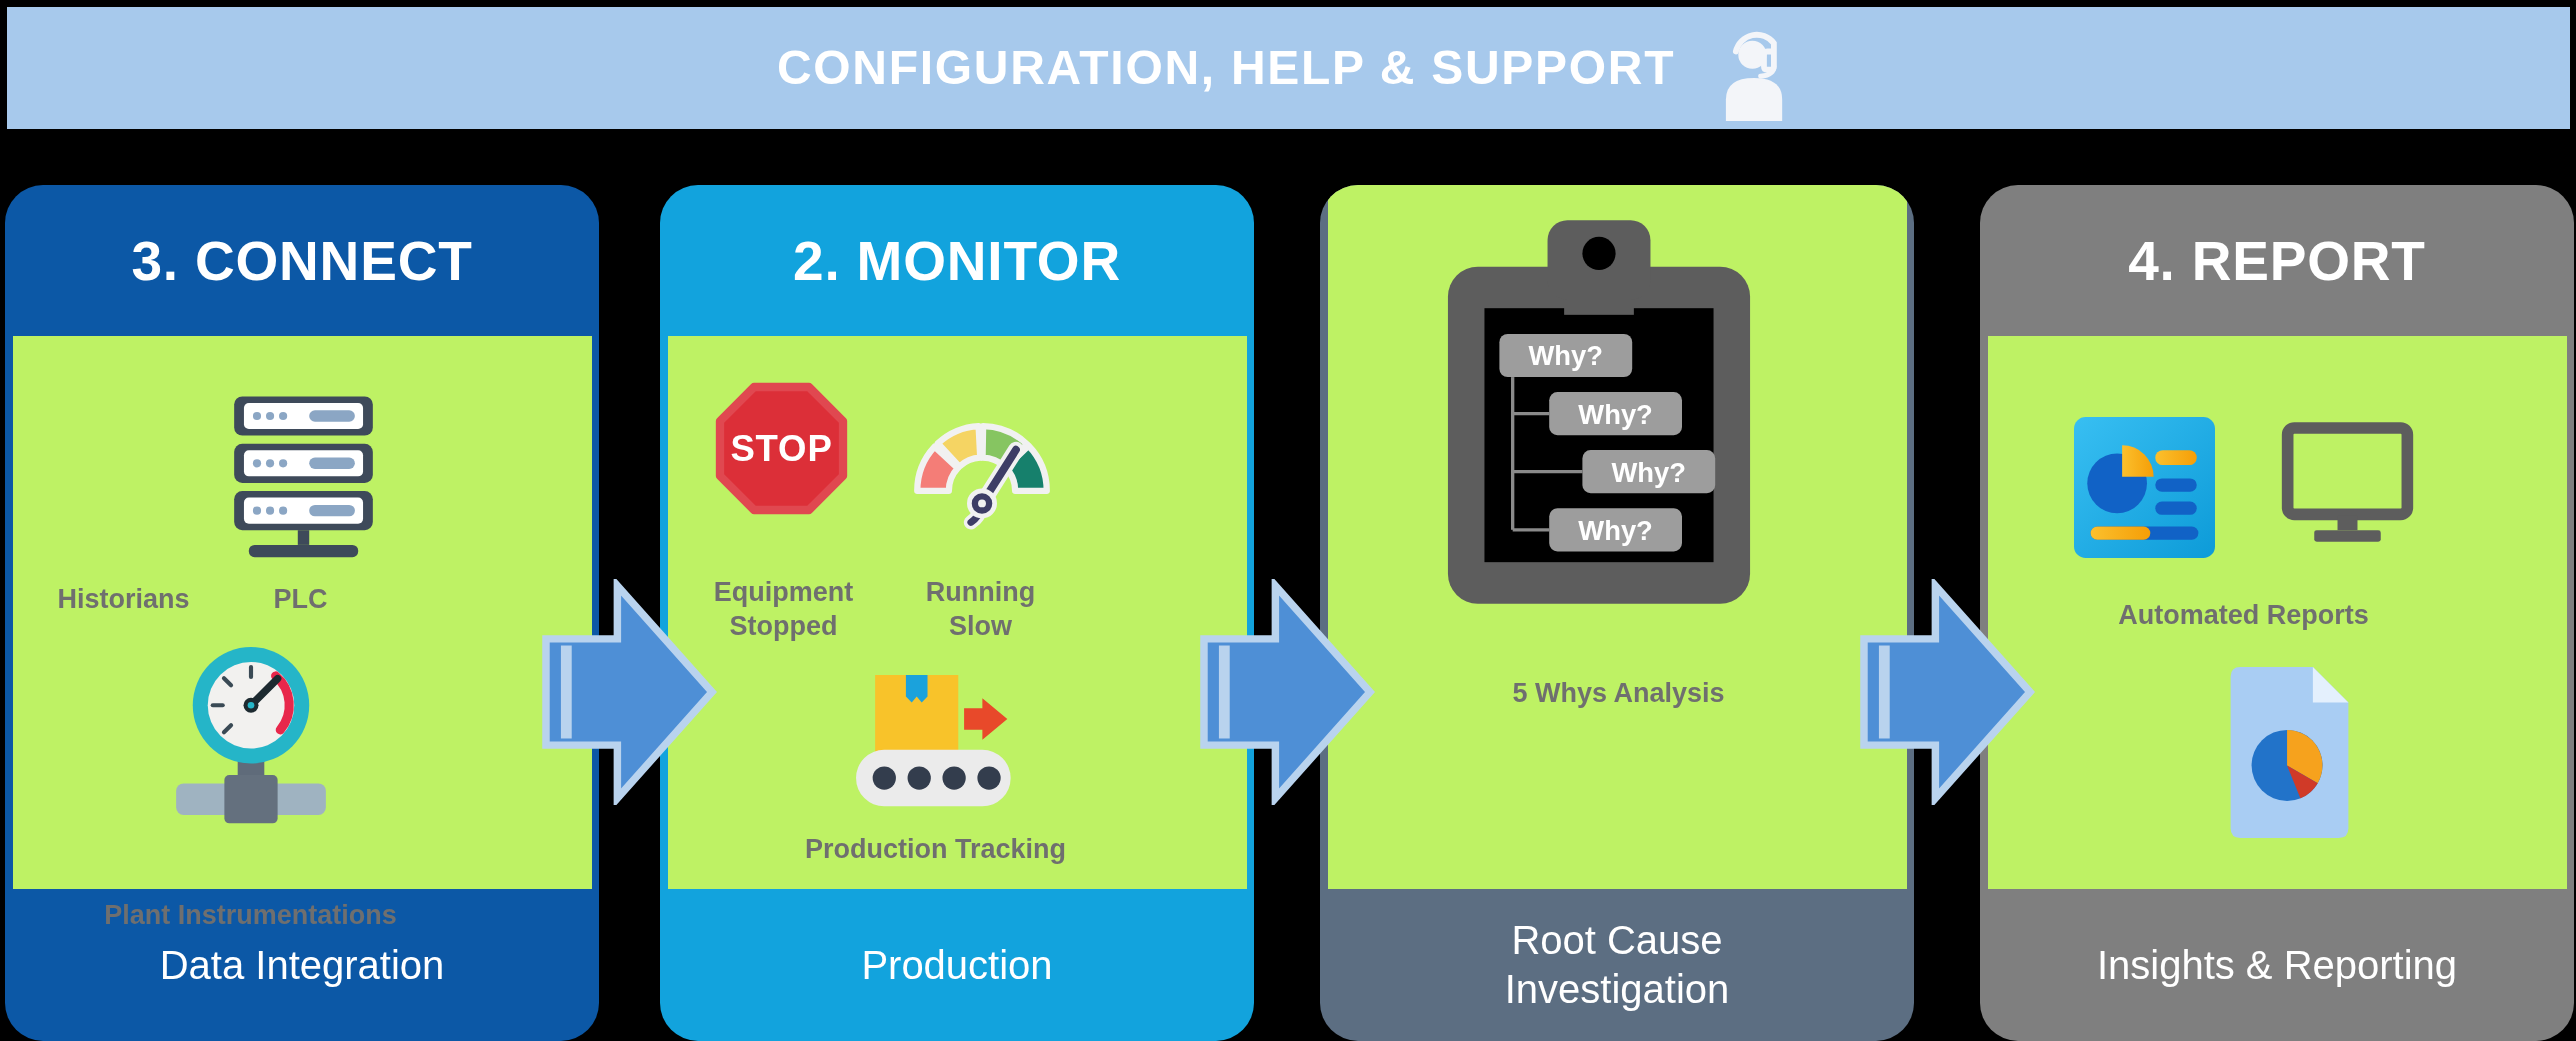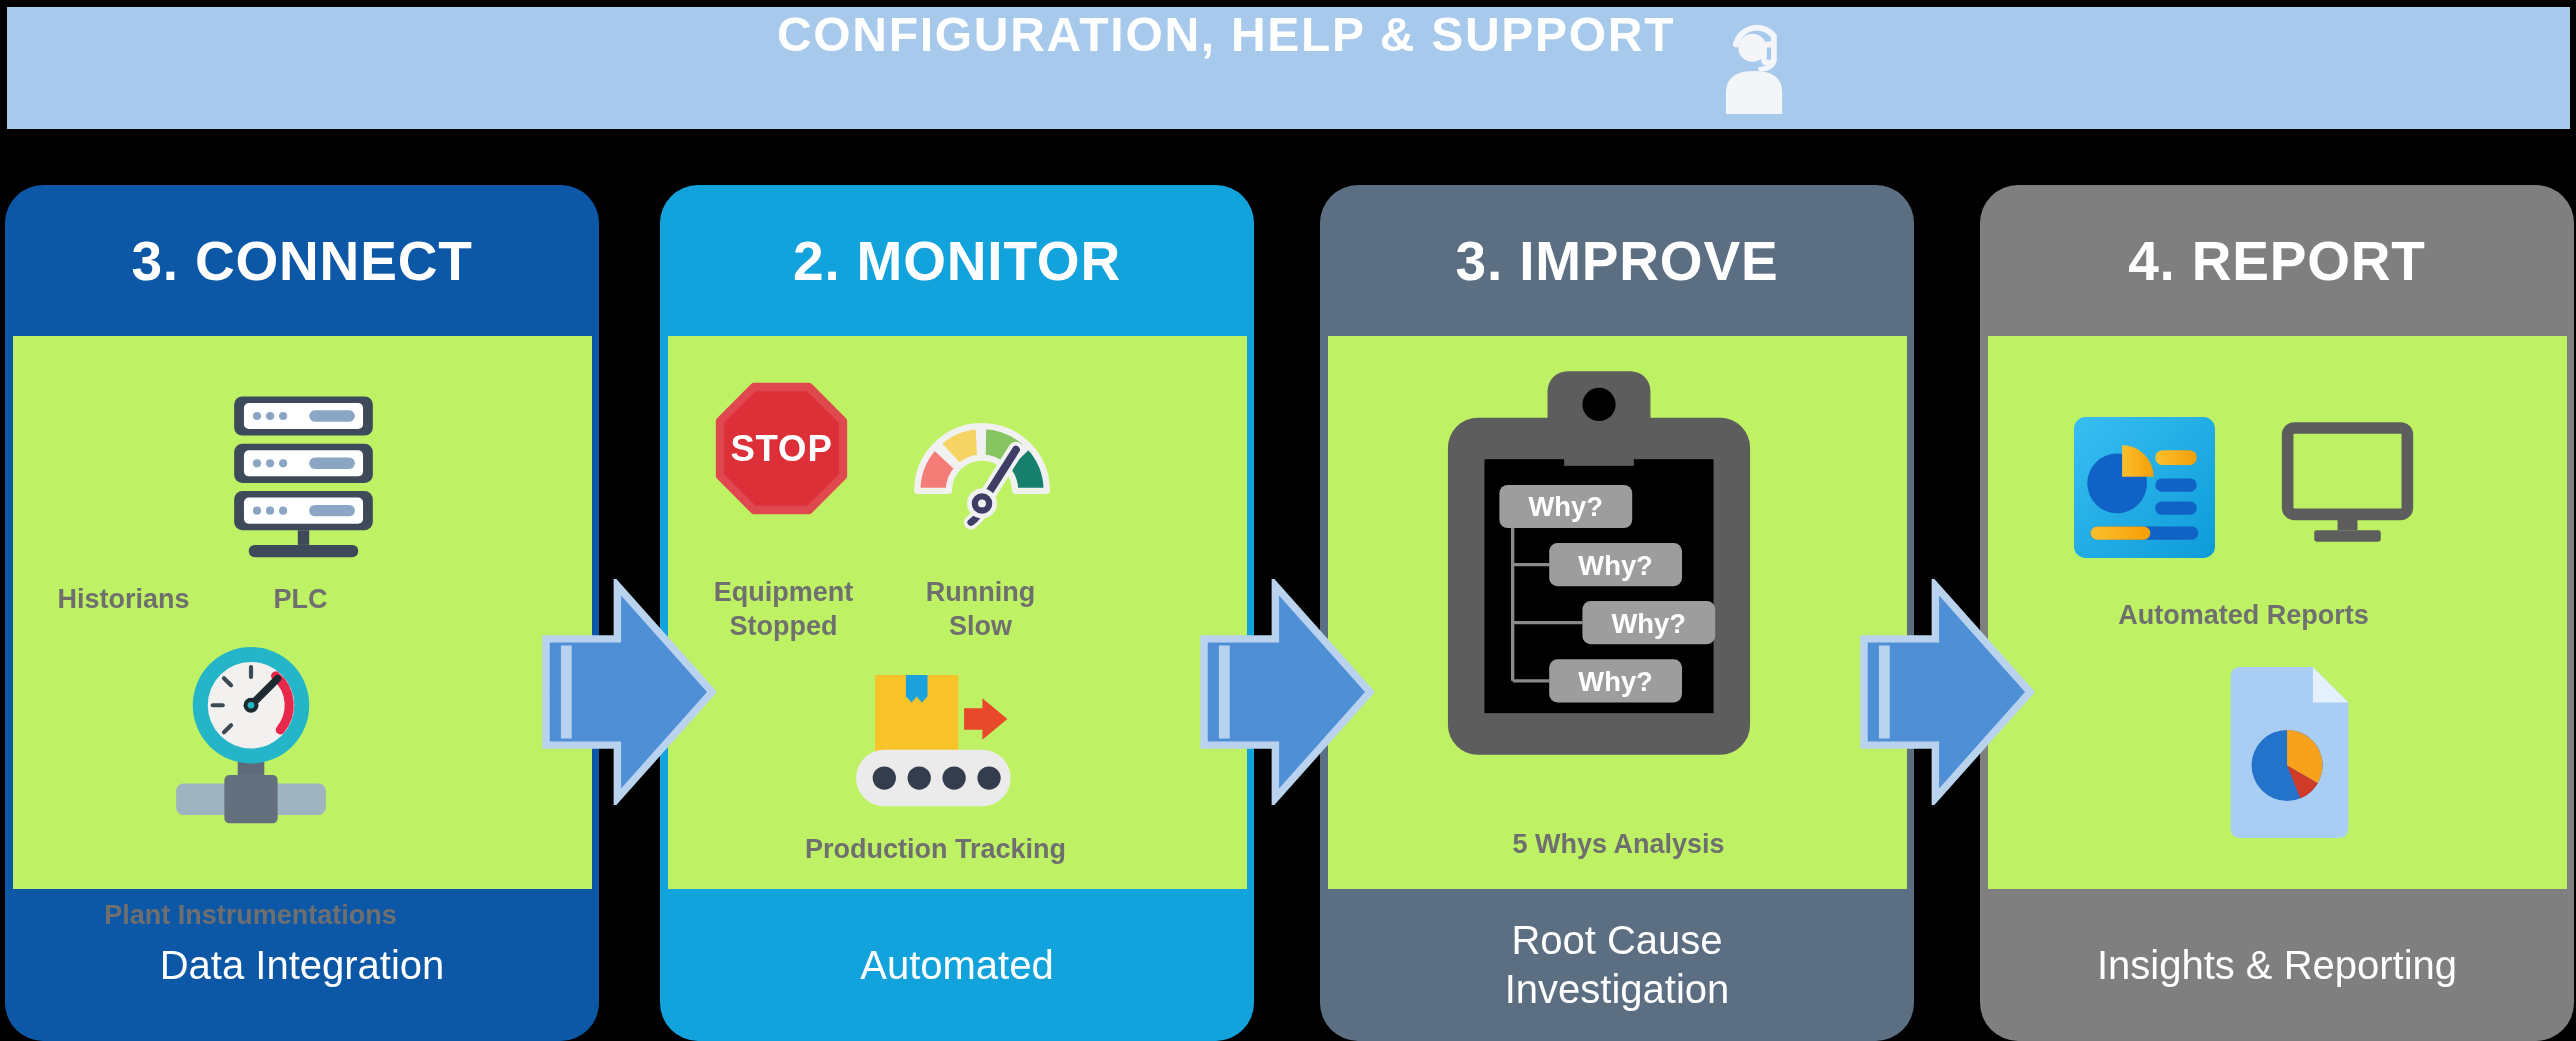--- a/index.html
+++ b/index.html
@@ -1,21 +1,21 @@
 <!DOCTYPE html>
 <html style="font-size:13.3px"><head>
 <meta charset="utf-8">
 <style>
   html,body{margin:0;padding:0;background:#000;}
   .page{position:relative;width:2576px;height:1042px;background:#000;overflow:hidden;
         font-family:"Liberation Sans",sans-serif;}
 
   
   .topbar{position:absolute;left:6.6px;top:6.6px;width:2563px;height:122px;background:#a7c9ec;
-          display:flex;justify-content:center;gap:44px;}
+          display:flex;align-items:center;justify-content:center;gap:44px;}
   .topbar-title{color:#fff;font-size:48px;font-weight:700;letter-spacing:1.7px;}
   .topbar-icon{width:80px;height:96px;margin-top:11.6px;}
 
   
   .card{position:absolute;top:185px;width:594px;height:856px;border-radius:38px;
         display:flex;flex-direction:column;overflow:hidden;}
   .card-connect{left:5px;background:#0c58a6;}
   .card-monitor{left:660px;background:#12a3dd;}
   .card-improve{left:1320px;background:#5c6e82;}
   .card-report{left:1980px;background:#7f7f7f;}
@@ -152,27 +152,24 @@
         <path d="M130,40 h22 v-12 l30,25 -30,25 v-12 h-22 Z" fill="#e8492a"></path>
         <rect x="0" y="90" width="186" height="68" rx="34" fill="#ebebeb"></rect>
         <circle cx="34" cy="124" r="14" fill="#333d4d"></circle>
         <circle cx="76" cy="124" r="14" fill="#333d4d"></circle>
         <circle cx="118" cy="124" r="14" fill="#333d4d"></circle>
         <circle cx="160" cy="124" r="14" fill="#333d4d"></circle>
       </svg>
 
       <div class="lbl" style="left:268px;top:514px;">Production Tracking</div>
     </div>
-    <div class="card-footer">Automated</div>
+    <div class="card-footer">Production</div>
   </div>
 
   <div class="card card-improve">
-    <div class="card-header">
-      <span>3. IMPROVE</span>
-    </div>
     <div class="card-body">
 
       <svg class="abs" style="left:105px;top:30px;" width="332" height="403" viewBox="0 0 400 485">
         <rect x="18" y="62" width="364" height="406" rx="36" fill="#5d5d5d"></rect>
         <rect x="62" y="112" width="276" height="306" fill="#000000"></rect>
         <rect x="158" y="60" width="84" height="60" fill="#5d5d5d"></rect>
         <rect x="138" y="6" width="124" height="96" rx="24" fill="#5d5d5d"></rect>
         <circle cx="200" cy="46" r="20" fill="#000000"></circle>
         <g stroke="#8a8a8a" stroke-width="4" fill="none">
           <path d="M96,195 V379"></path>

